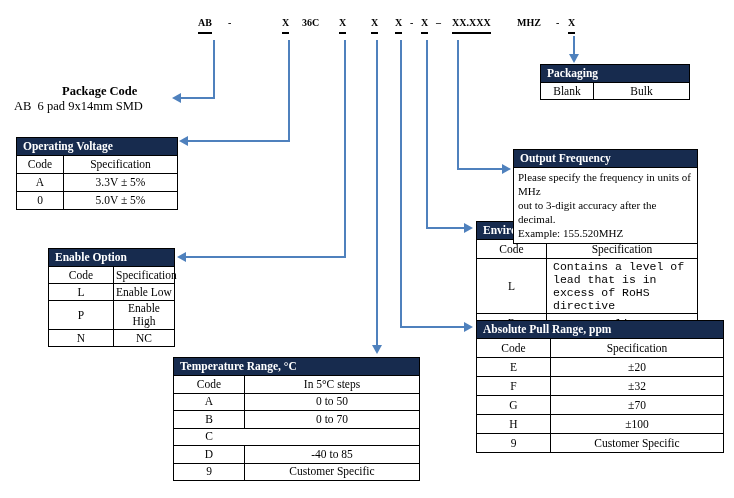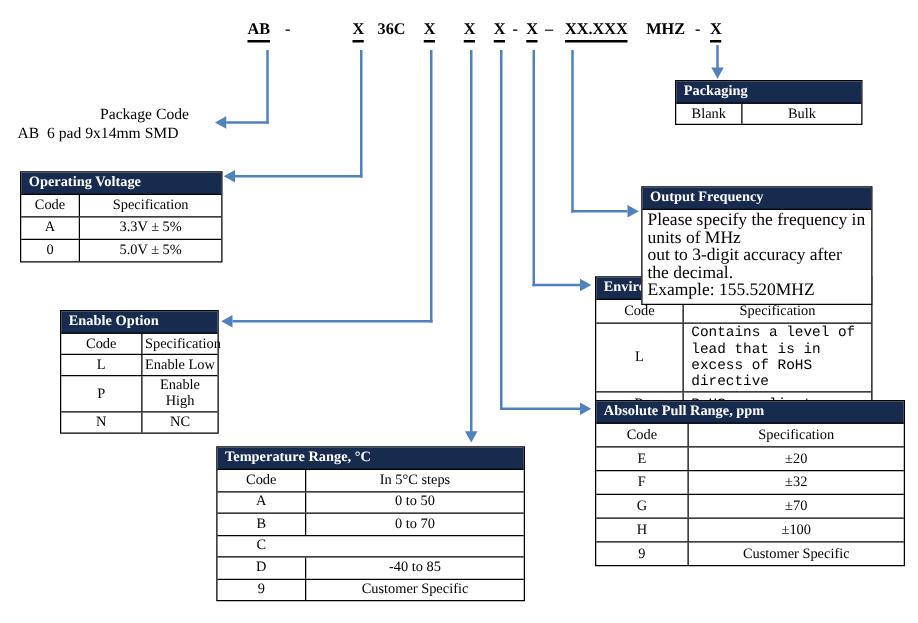--- a/index.html
+++ b/index.html
@@ -6,42 +6,42 @@
     --hdr:#172b4e;
     --arrow:#4f81bd;
     --border:#000;
   }
   html,body{margin:0;padding:0;background:#fff;}
   #canvas{
     position:relative;width:734px;height:498px;background:#fff;overflow:hidden;
     font-family:"Liberation Serif","DejaVu Serif",serif;color:#000;
   }
   
-  .tp{position:absolute;top:14px;font-size:13px;font-weight:bold;white-space:nowrap;line-height:18px;}
+  .tp{position:absolute;top:14px;font-size:10px;font-weight:bold;white-space:nowrap;line-height:18px;}
   .u{border-bottom:2px solid #000;padding-bottom:0px;}
   
   .ln{position:absolute;background:var(--arrow);}
   .ah{position:absolute;width:0;height:0;}
   .ah-left{border-top:5px solid transparent;border-bottom:5px solid transparent;border-right:9px solid var(--arrow);}
   .ah-right{border-top:5px solid transparent;border-bottom:5px solid transparent;border-left:9px solid var(--arrow);}
   .ah-down{border-left:5px solid transparent;border-right:5px solid transparent;border-top:9px solid var(--arrow);}
   
   .tbl{position:absolute;border:1px solid var(--border);background:#fff;font-size:11.5px;box-sizing:border-box;}
   .thead{background:var(--hdr);color:#fff;font-weight:bold;line-height:15px;padding:1px 0 1px 6px;border-bottom:1px solid var(--border);}
   .trow{display:flex;}
   .trow + .trow{border-top:1px solid var(--border);}
   .tcell{display:flex;align-items:center;justify-content:center;text-align:center;
          min-height:var(--rh,17px);padding:1px 2px;box-sizing:border-box;line-height:13px;}
   .tcell:first-child{width:var(--c1,60px);flex:none;}
   .tcell:nth-child(2){flex:1;border-left:1px solid var(--border);}
   .left-col2 .trow:not(:first-child) .tcell:nth-child(2){justify-content:flex-start;text-align:left;padding-left:6px;padding-right:2px;font-family:Liberation Mono, monospace;}
   
   .txt{position:absolute;font-size:12.5px;line-height:14px;white-space:nowrap;}
-  .bold{font-weight:normal;margin-left:18px;}
-  .ofline{padding:0 4px;font-size:14px;line-height:14px;}
+  .bold{font-weight:bold;}
+  .ofline{padding:0 4px;font-size:11px;line-height:14px;}
   .ofbody{padding:2px 0 3px 0;}
 </style>
 </head>
 <body>
 
 <div id="canvas">
 
   <span class="tp u" style="left:198px">AB</span>
   <span class="tp" style="left:228px">-</span>
   <span class="tp u" style="left:282px">X</span>

